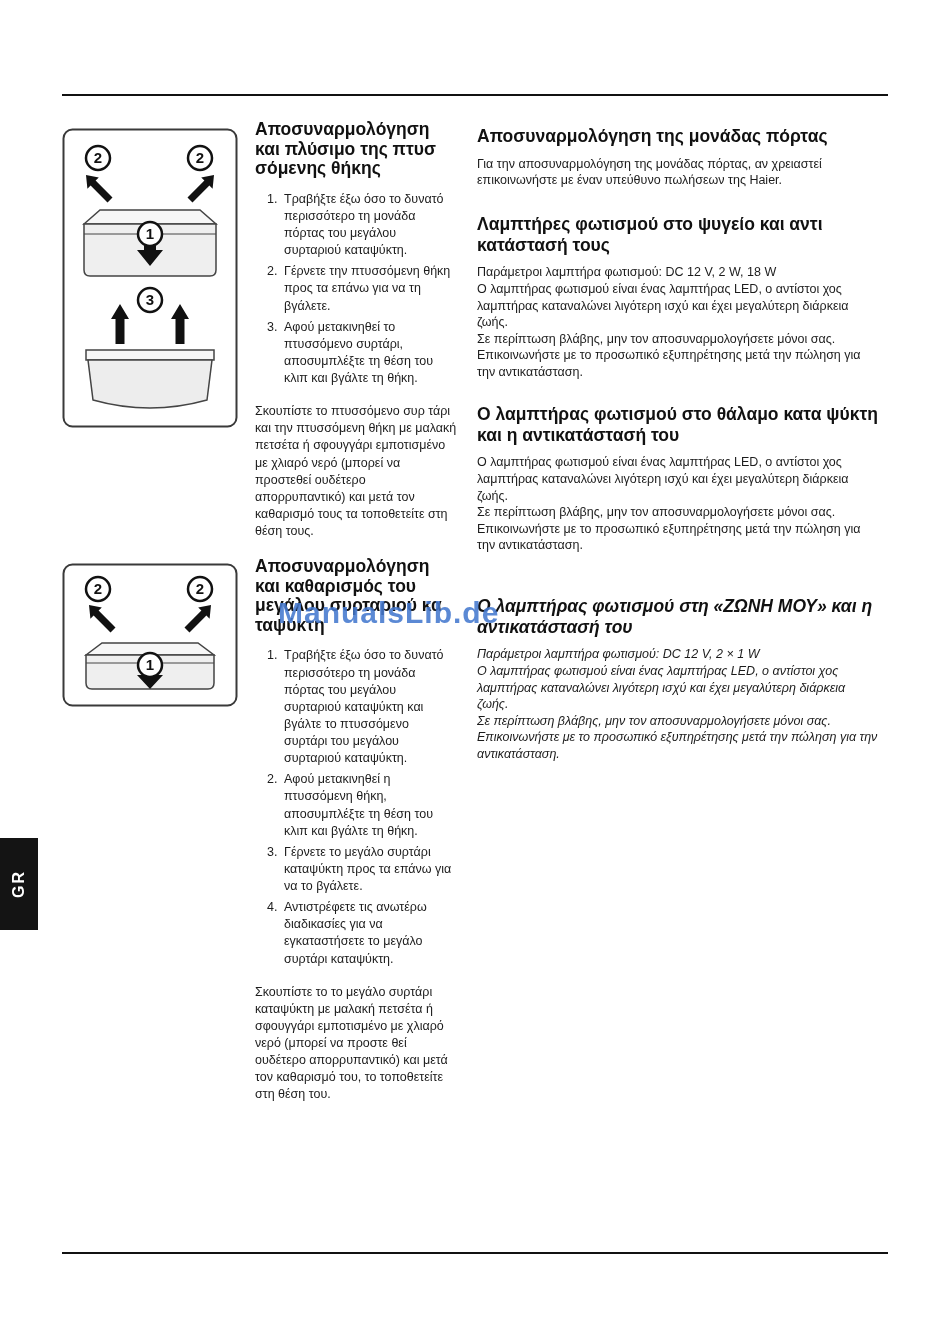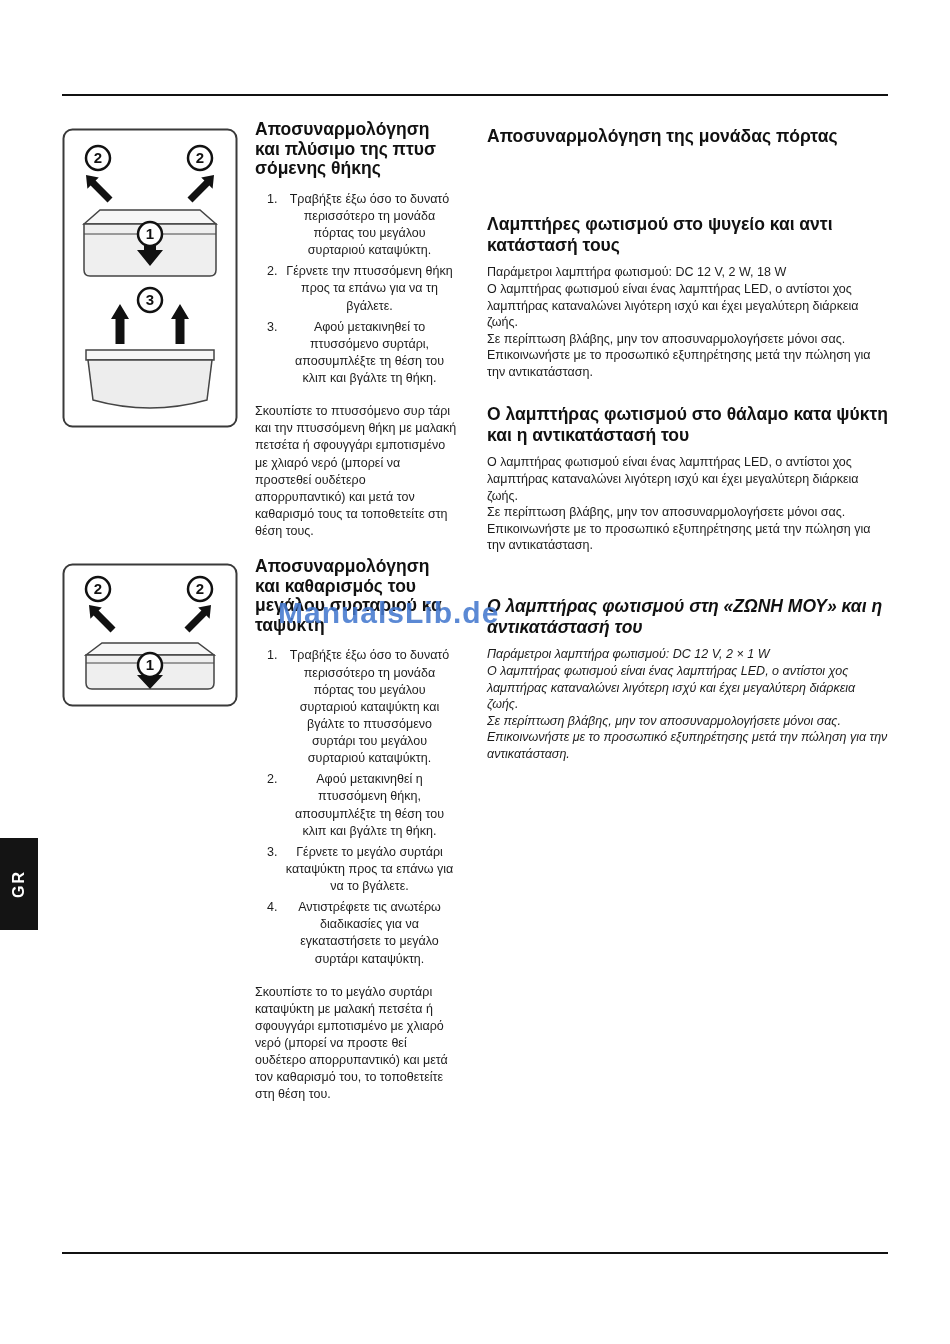--- a/index.html
+++ b/index.html
@@ -18,25 +18,25 @@
 
   .diagram { position:absolute; left:62px; }
   #diagram-tray { top:128px; }
   #diagram-drawer { top:563px; }
   .diagram svg text.badge-num { font-family:"Liberation Sans", sans-serif; font-size:15px; font-weight:bold; fill:#111; }
 
   .mid-sec { position:absolute; left:255px; width:204px; font-size:12.5px; line-height:1.37; color:#1c1c1c; }
   #mid-1 { top:120px; }
   #mid-2 { top:557px; }
   .mid-sec h2 { font-size:17.5px; line-height:1.12; margin:0 0 12px 0; font-weight:bold; color:#111; }
-  .mid-sec ol { margin:4px; padding-left:22px;text-align:center; }
+  .mid-sec ol { margin:4px; padding-left:22px; }
   .mid-sec li { margin-bottom:4px; padding-left:3px; }
   .mid-sec .note { margin:16px 0 0 0; }
 
-  .right-sec { position:absolute; left:487px; width:402px; font-size:12.5px; line-height:1.33; color:#1c1c1c; }
+  .right-sec { position:absolute; left:477px; width:402px; font-size:12.5px; line-height:1.33; color:#1c1c1c; }
   #rs-1 { top:126px; } #rs-2 { top:214px; } #rs-3 { top:404px; } #rs-4 { top:596px;font-style:italic; }
   .right-sec h2 { font-size:17.5px; line-height:1.18; margin:0 0 9px 0; font-weight:bold; color:#111; }
   .right-sec p { margin:0; }
 
   .watermark { position:absolute; left:278px; top:596px; z-index:5;
                font-size:30px; font-weight:bold; letter-spacing:1px;
                color:#4579cf; opacity:0.88; }
 </style>
 </head>
 <body>
@@ -120,20 +120,21 @@
       <li>Τραβήξτε έξω όσο το δυνατό περισσότερο τη μονάδα πόρτας του μεγάλου συρταριού καταψύκτη και βγάλτε το πτυσσόμενο συρτάρι του μεγάλου συρταριού καταψύκτη.</li>
       <li>Αφού μετακινηθεί η πτυσσόμενη θήκη, αποσυμπλέξτε τη θέση του κλιπ και βγάλτε τη θήκη.</li>
       <li>Γέρνετε το μεγάλο συρτάρι καταψύκτη προς τα επάνω για να το βγάλετε.</li>
       <li>Αντιστρέφετε τις ανωτέρω διαδικασίες για να εγκαταστήσετε το μεγάλο συρτάρι καταψύκτη.</li>
     </ol>
     <p class="note">Σκουπίστε το το μεγάλο συρτάρι καταψύκτη με μαλακή πετσέτα ή σφουγγάρι εμποτισμένο με χλιαρό νερό (μπορεί να προστε θεί ουδέτερο απορρυπαντικό) και μετά τον καθαρισμό του, το τοποθετείτε στη θέση του.</p>
   </div>
 
   <div class="right-sec" id="rs-1">
     <h2>Αποσυναρμολόγηση της μονάδας πόρτας</h2>
+    <p>Για την αποσυναρμολόγηση της μονάδας πόρτας, αν χρειαστεί επικοινωνήστε με έναν υπεύθυνο πωλήσεων της Haier.</p>
   </div>
 
   <div class="right-sec" id="rs-2">
     <h2>Λαμπτήρες φωτισμού στο ψυγείο και αντι κατάστασή τους</h2>
     <p>Παράμετροι λαμπτήρα φωτισμού: DC 12 V, 2 W, 18 W</p>
     <p>Ο λαμπτήρας φωτισμού είναι ένας λαμπτήρας LED, ο αντίστοι χος λαμπτήρας καταναλώνει λιγότερη ισχύ και έχει μεγαλύτερη διάρκεια ζωής.</p>
     <p>Σε περίπτωση βλάβης, μην τον αποσυναρμολογήσετε μόνοι σας. Επικοινωνήστε με το προσωπικό εξυπηρέτησης μετά την πώληση για την αντικατάσταση.</p>
   </div>
 
   <div class="right-sec" id="rs-3">

